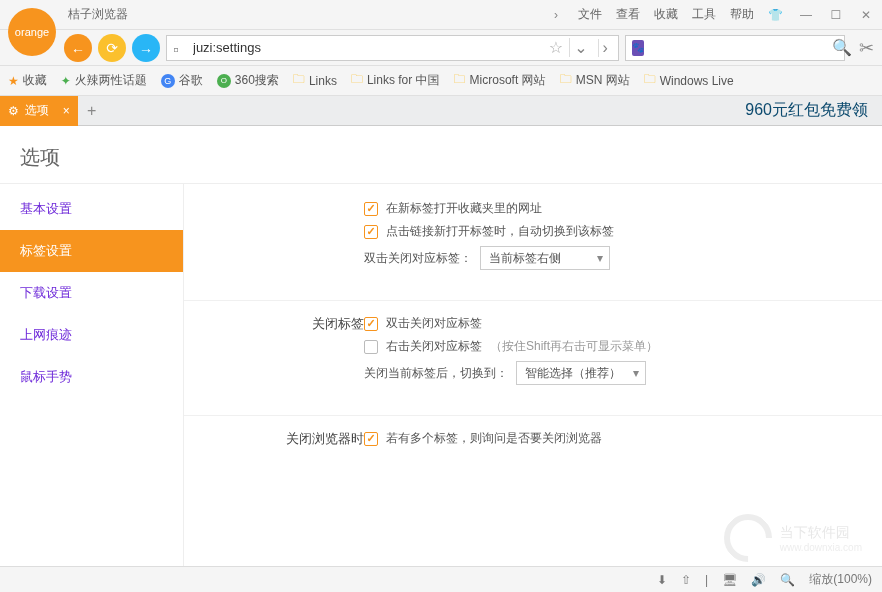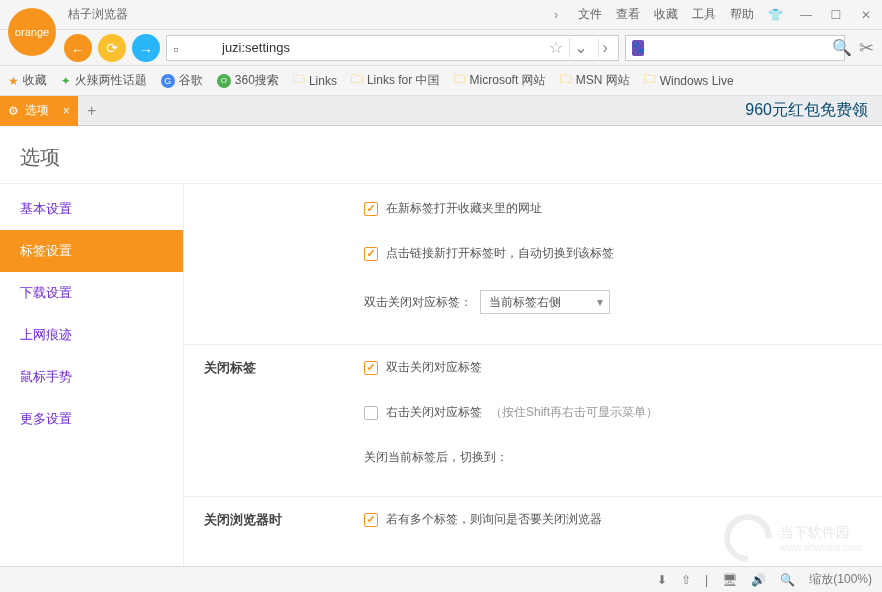--- a/index.html
+++ b/index.html
@@ -12,21 +12,21 @@
 .title-right span { cursor: pointer; }
 .win-btn { width: 16px; height: 16px; display: inline-flex; align-items: center; justify-content: center; color: #888; cursor: pointer; }
 
 .navbar { height: 36px; background: #f5f5f5; display: flex; align-items: center; padding: 0 8px 0 64px; gap: 6px; border-bottom: 1px solid #e0e0e0; }
 .nav-btn { width: 28px; height: 28px; border-radius: 50%; display: flex; align-items: center; justify-content: center; color: #fff; font-size: 14px; cursor: pointer; }
 .nav-back { background: #f7941e; }
 .nav-refresh { background: #fbc02d; }
 .nav-fwd { background: #29b6f6; }
 .addr-wrap { flex: 1; display: flex; align-items: center; background: #fff; border: 1px solid #ccc; height: 26px; padding: 0 6px; gap: 6px; }
 .addr-icon { width: 14px; height: 14px; color: #888; }
-.addr-input { flex: 1; border: none; outline: none; font-size: 13px; color: #333; margin-left: 29px; }
+.addr-input { flex: 1; border: none; outline: none; font-size: 13px; color: #333; }
 .addr-star { color: #aaa; cursor: pointer; }
 .addr-drop { color: #888; padding: 0 4px; cursor: pointer; border-left: 1px solid #ddd; }
 .search-wrap { width: 220px; display: flex; align-items: center; background: #fff; border: 1px solid #ccc; height: 26px; padding: 0 6px; gap: 6px; }
 .search-eng { width: 16px; height: 16px; background: #6a4fb5; border-radius: 2px; display: flex; align-items: center; justify-content: center; font-size: 10px; color: #fff; }
 .search-input { flex: 1; border: none; outline: none; font-size: 13px; }
 .search-btn { color: #888; cursor: pointer; }
 .scissors { font-size: 18px; color: #888; margin-left: 8px; cursor: pointer; }
 
 .bookbar { height: 30px; background: #f5f5f5; display: flex; align-items: center; padding: 0 8px; gap: 14px; font-size: 12px; color: #555; border-bottom: 1px solid #e0e0e0; }
 .bm-item { display: flex; align-items: center; gap: 4px; cursor: pointer; }
@@ -48,22 +48,22 @@
 .side-item { height: 42px; display: flex; align-items: center; padding: 0 20px; font-size: 13px; color: #6d28d9; cursor: pointer; }
 .side-item.active { background: #f7941e; color: #fff; }
 
 .main { flex: 1; overflow-y: auto; padding: 8px 0 20px; position: relative; }
 .main::-webkit-scrollbar { width: 16px; }
 .main::-webkit-scrollbar-track { background: #f0f0f0; }
 .main::-webkit-scrollbar-thumb { background: #c0c0c0; }
 
 .section { display: flex; padding: 8px 20px 30px; border-bottom: 1px solid #f0f0f0; margin-bottom: 6px; }
 .section:last-child { border-bottom: none; }
-.sec-label { width: 160px; font-size: 13px; color: #444; font-weight: 700; }
-.sec-body { flex: 1; display: flex; flex-direction: column; gap: 28px; font-size: 12px; color: #555; }
+.sec-label { width: 160px; font-size: 13px; color: #444; font-weight: 400; text-align: right; }
+.sec-body { flex: 1; display: flex; flex-direction: column; gap: 6px; font-size: 12px; color: #555; }
 .row { display: flex; align-items: center; gap: 8px; }
 .chk { width: 14px; height: 14px; border: 1px solid #f7941e; border-radius: 2px; display: flex; align-items: center; justify-content: center; cursor: pointer; }
 .chk.checked::after { content: "✓"; color: #f7941e; font-size: 11px; font-weight: bold; }
 .chk.unchecked { border-color: #bbb; }
 .hint { color: #999; }
 .sel { border: 1px solid #ccc; height: 24px; padding: 0 22px 0 8px; font-size: 12px; color: #555; background: #fff; position: relative; cursor: pointer; display: inline-flex; align-items: center; min-width: 130px; }
 .sel::after { content: "▾"; position: absolute; right: 6px; color: #888; }
 
 .statusbar { position: absolute; bottom: 0; left: 0; right: 0; height: 26px; background: #f5f5f5; border-top: 1px solid #ddd; display: flex; align-items: center; justify-content: flex-end; padding: 0 10px; gap: 14px; font-size: 12px; color: #777; }
 .sb-icon { cursor: pointer; }
@@ -163,21 +163,20 @@
 
 <div style="height:calc(100% - 126px - 26px); display:flex; flex-direction:column;">
   <div class="page-title">选项</div>
   <div class="side-and-main">
     <div class="sidebar">
       <div class="side-item">基本设置</div>
       <div class="side-item active">标签设置</div>
       <div class="side-item">下载设置</div>
       <div class="side-item">上网痕迹</div>
       <div class="side-item">鼠标手势</div>
-      <div class="side-item">更多设置</div>
     </div>
     <div class="main">
       <div class="section">
         <div class="sec-label"></div>
         <div class="sec-body">
           <div class="row">
               <span class="chk checked"></span>
               <span>在新标签打开收藏夹里的网址</span>
             </div>
           <div class="row">
@@ -197,20 +196,21 @@
               <span class="chk checked"></span>
               <span>双击关闭对应标签</span>
             </div>
           <div class="row">
               <span class="chk unchecked"></span>
               <span>右击关闭对应标签</span>
               <span class="hint">（按住Shift再右击可显示菜单）</span>
             </div>
           <div class="row">
               <span>关闭当前标签后，切换到：</span>
+              <span class="sel">智能选择（推荐）</span>
             </div>
         </div>
       </div>
       <div class="section">
         <div class="sec-label">关闭浏览器时</div>
         <div class="sec-body">
           <div class="row">
               <span class="chk checked"></span>
               <span>若有多个标签，则询问是否要关闭浏览器</span>
             </div>

